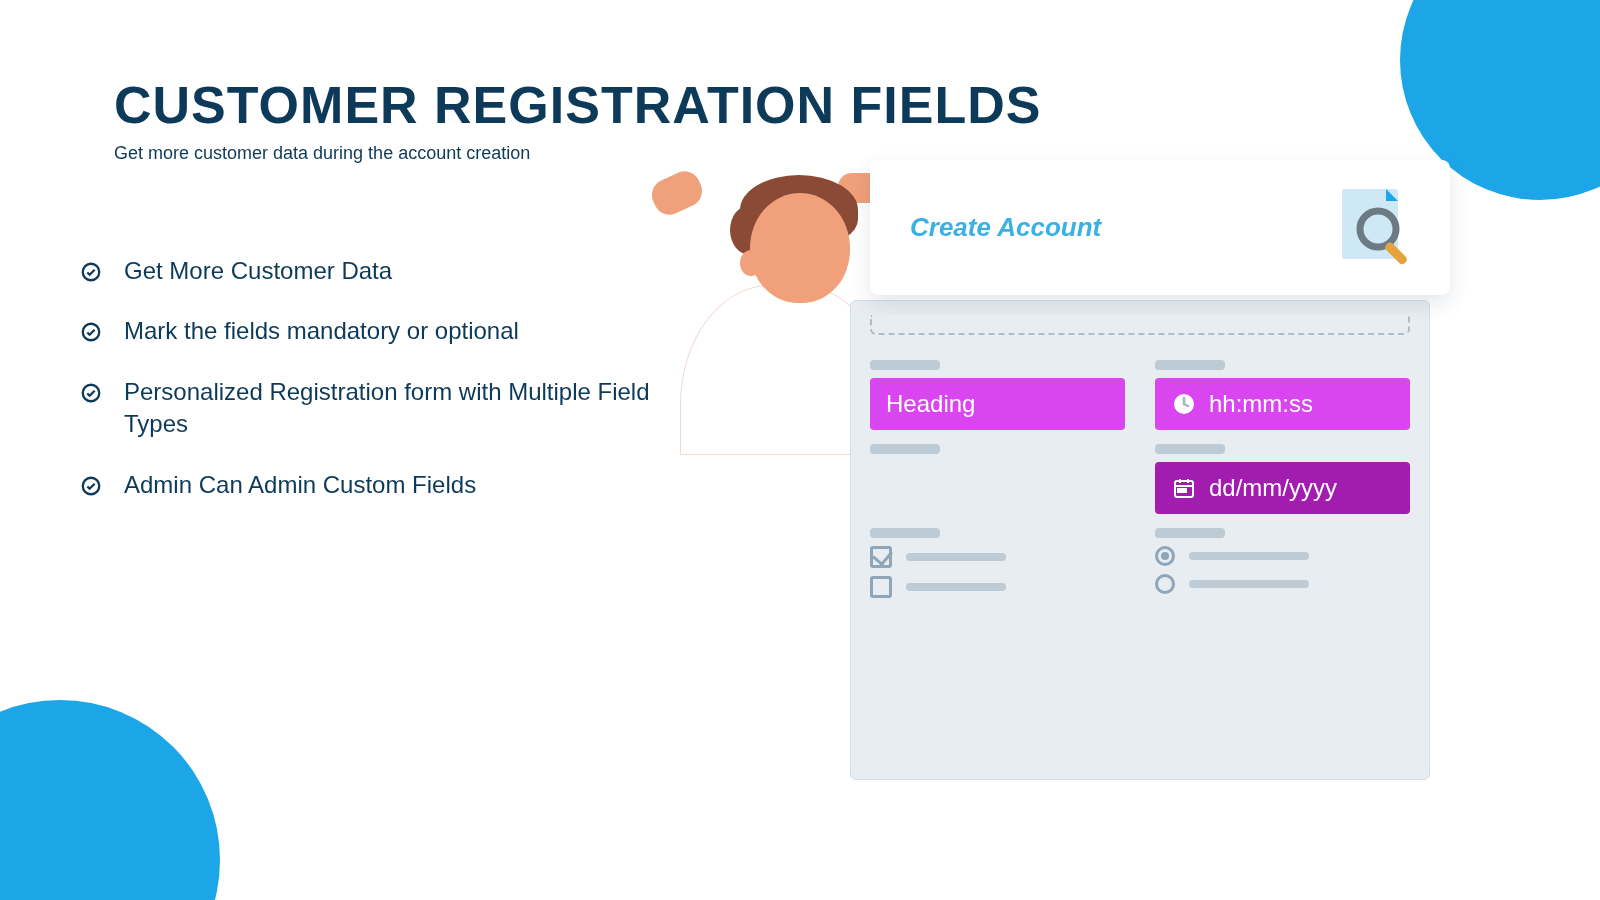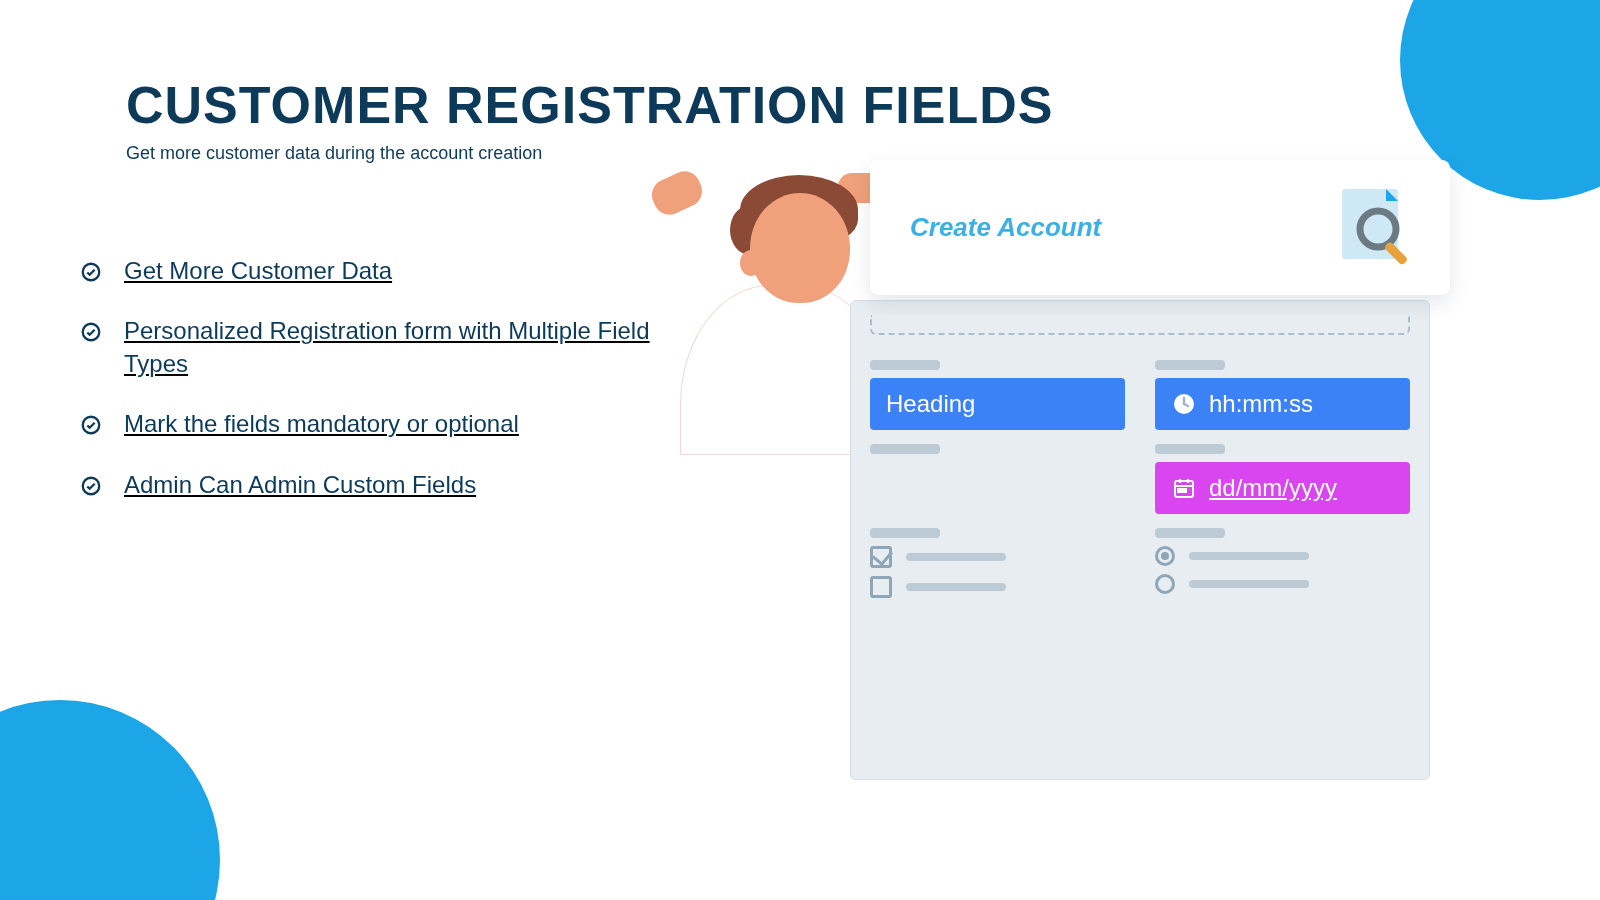--- a/index.html
+++ b/index.html
@@ -2,42 +2,42 @@
 <html><head>
 <meta charset="utf-8">
 <style>
   * { box-sizing: border-box; margin: 0; padding: 0; }
   html, body { width: 1600px; height: 900px; overflow: hidden; font-family: 'Segoe UI', Arial, sans-serif; background: #fff; position: relative; }
 
   .corner-top { position: absolute; top: -80px; right: -80px; width: 280px; height: 280px; background: #1ca6e8; border-radius: 50%; }
   .corner-bottom { position: absolute; bottom: -120px; left: -100px; width: 320px; height: 320px; background: #1ca6e8; border-radius: 50%; }
 
   .header { position: absolute; top: 75px; left: 80px; }
-  .header-bar { display: flex; align-items: flex-end; gap: 34px; }
+  .header-bar { display: flex; align-items: flex-end; gap: 22px; }
   .accent { width: 12px; background: #1d9bd1; border-radius: 2px; }
   .title-block { display: flex; flex-direction: column; gap: 8px; }
   .title { font-size: 52px; font-weight: 900; color: #0e3a5a; letter-spacing: 1px; font-family: Arial Black, Arial, sans-serif; }
   .subtitle { font-size: 18px; color: #0e3a5a; font-weight: 400; }
 
   .bullets { position: absolute; top: 255px; left: 80px; width: 600px; }
-  .bullet { display: flex; gap: 22px; margin-bottom: 28px; align-items: flex-start; text-decoration: underline; }
+  .bullet { display: flex; gap: 22px; margin-bottom: 28px; align-items: flex-start; }
   .bullet-icon { flex: 0 0 22px; margin-top: 6px; }
   .bullet-text { font-size: 24px; color: #0e3a5a; line-height: 1.35; }
 
   
   .panel { position: absolute; top: 300px; left: 850px; width: 580px; height: 480px; background: #e7edf1; border-radius: 6px; border: 1px solid #d6dee4; }
   .card-header { position: absolute; top: 160px; left: 870px; width: 580px; height: 135px; background: #fff; border-radius: 8px; box-shadow: 0 8px 20px rgba(30,60,90,.12); display: flex; align-items: center; justify-content: space-between; padding: 0 30px 0 40px; }
   .card-header-title { font-size: 26px; font-weight: 800; color: #3bb0e5; font-style: italic; }
   .dashed { position: absolute; top: 315px; left: 870px; width: 540px; height: 20px; border: 2px dashed #a9bfcf; border-top: none; border-radius: 0 0 6px 6px; background: #e7edf1; }
 
   .form-grid { position: absolute; top: 360px; left: 870px; width: 540px; display: grid; grid-template-columns: 1fr 1fr; gap: 14px 30px; }
   .form-cell { display: flex; flex-direction: column; gap: 8px; }
   .stub-label { height: 10px; width: 70px; background: #bccbd6; border-radius: 4px; }
-  .field { height: 52px; background: #3b82f6; border-radius: 4px; display: flex; align-items: center; padding: 0 16px; color: #fff; font-size: 24px; gap: 12px; }
-  .field.light { background: #d946ef; text-decoration: underline; }
+  .field { height: 52px; background: #d946ef; border-radius: 4px; display: flex; align-items: center; padding: 0 16px; color: #fff; font-size: 24px; gap: 12px; }
+  .field.light { background: #a21caf; }
 
   .choice-row { display: flex; align-items: center; gap: 14px; }
   .choice-line { height: 8px; background: #bccbd6; border-radius: 4px; }
   .chkbox { width: 22px; height: 22px; border: 3px solid #8ea6b8; border-radius: 3px; position: relative; }
   .chkbox.checked::after { content:''; position:absolute; left:3px; top:-2px; width:10px; height:14px; border-right:3px solid #8ea6b8; border-bottom:3px solid #8ea6b8; transform: rotate(40deg); }
   .radio { width: 20px; height: 20px; border: 3px solid #8ea6b8; border-radius: 50%; position: relative; }
   .radio.checked::after { content:''; position:absolute; left:3px; top:3px; width:8px; height:8px; background:#8ea6b8; border-radius:50%; }
 
   
   .person { position: absolute; top: 155px; left: 660px; width: 230px; height: 300px; }
@@ -79,30 +79,30 @@
     </span>
     <span class="bullet-text">Get More Customer Data</span>
   </div>
   <div class="bullet">
     <span class="bullet-icon">
       <svg viewBox="0 0 24 24" width="22" height="22" fill="none" stroke="#0e3a5a" stroke-width="2.5">
           <circle cx="12" cy="12" r="9"></circle>
           <path d="M8 12.5l2.5 2.5L16 9.5"></path>
         </svg>
     </span>
+    <span class="bullet-text">Mark the fields mandatory or optional</span>
+  </div>
+  <div class="bullet">
+    <span class="bullet-icon">
+      <svg viewBox="0 0 24 24" width="22" height="22" fill="none" stroke="#0e3a5a" stroke-width="2.5">
+          <circle cx="12" cy="12" r="9"></circle>
+          <path d="M8 12.5l2.5 2.5L16 9.5"></path>
+        </svg>
+    </span>
     <span class="bullet-text">Personalized Registration form with Multiple Field Types</span>
-  </div>
-  <div class="bullet">
-    <span class="bullet-icon">
-      <svg viewBox="0 0 24 24" width="22" height="22" fill="none" stroke="#0e3a5a" stroke-width="2.5">
-          <circle cx="12" cy="12" r="9"></circle>
-          <path d="M8 12.5l2.5 2.5L16 9.5"></path>
-        </svg>
-    </span>
-    <span class="bullet-text">Mark the fields mandatory or optional</span>
   </div>
   <div class="bullet">
     <span class="bullet-icon">
       <svg viewBox="0 0 24 24" width="22" height="22" fill="none" stroke="#0e3a5a" stroke-width="2.5">
           <circle cx="12" cy="12" r="9"></circle>
           <path d="M8 12.5l2.5 2.5L16 9.5"></path>
         </svg>
     </span>
     <span class="bullet-text">Admin Can  Admin Custom Fields</span>
   </div>

